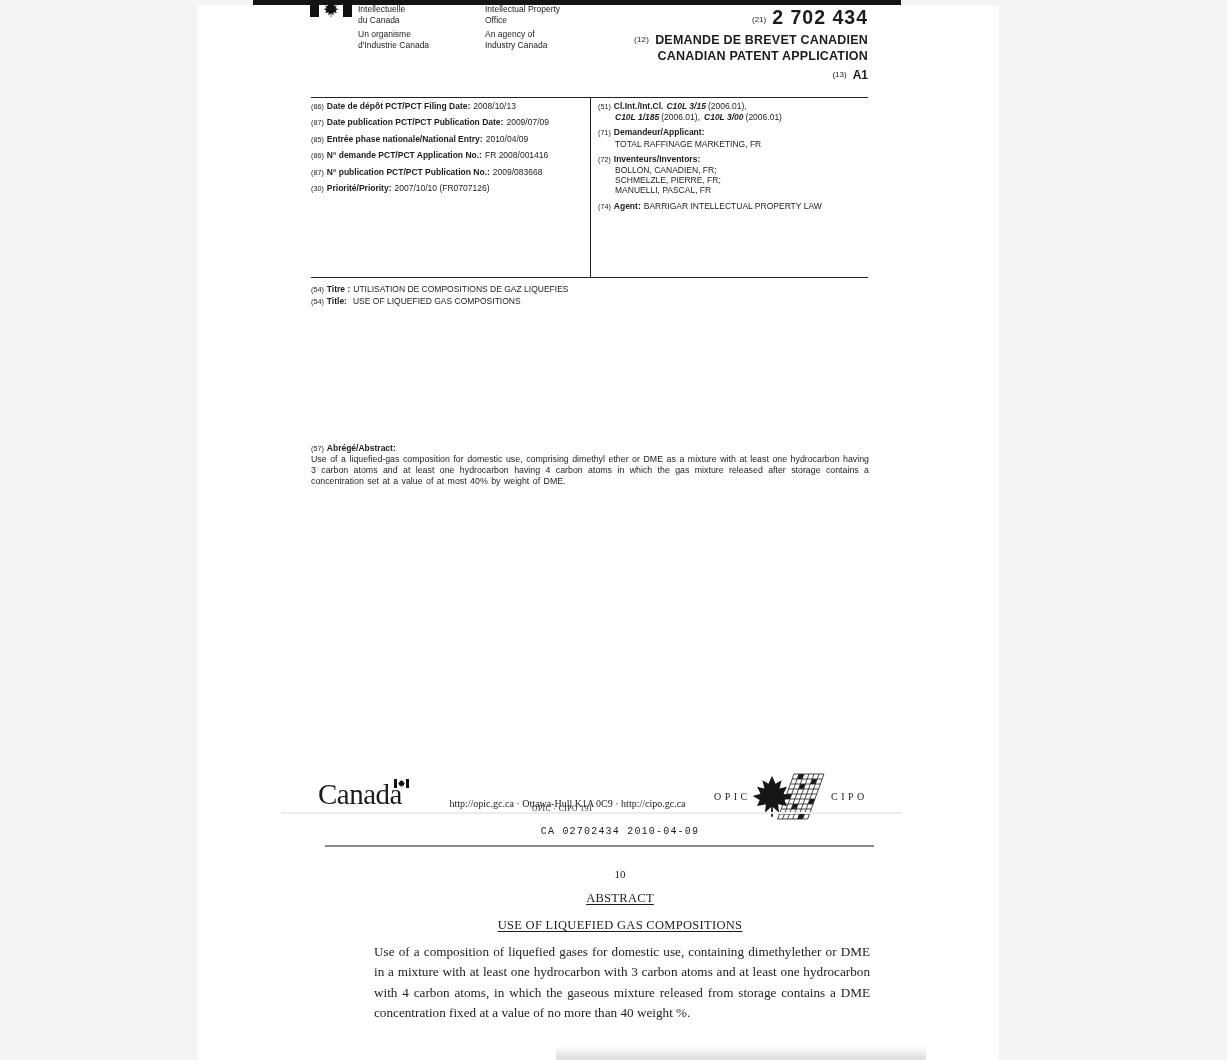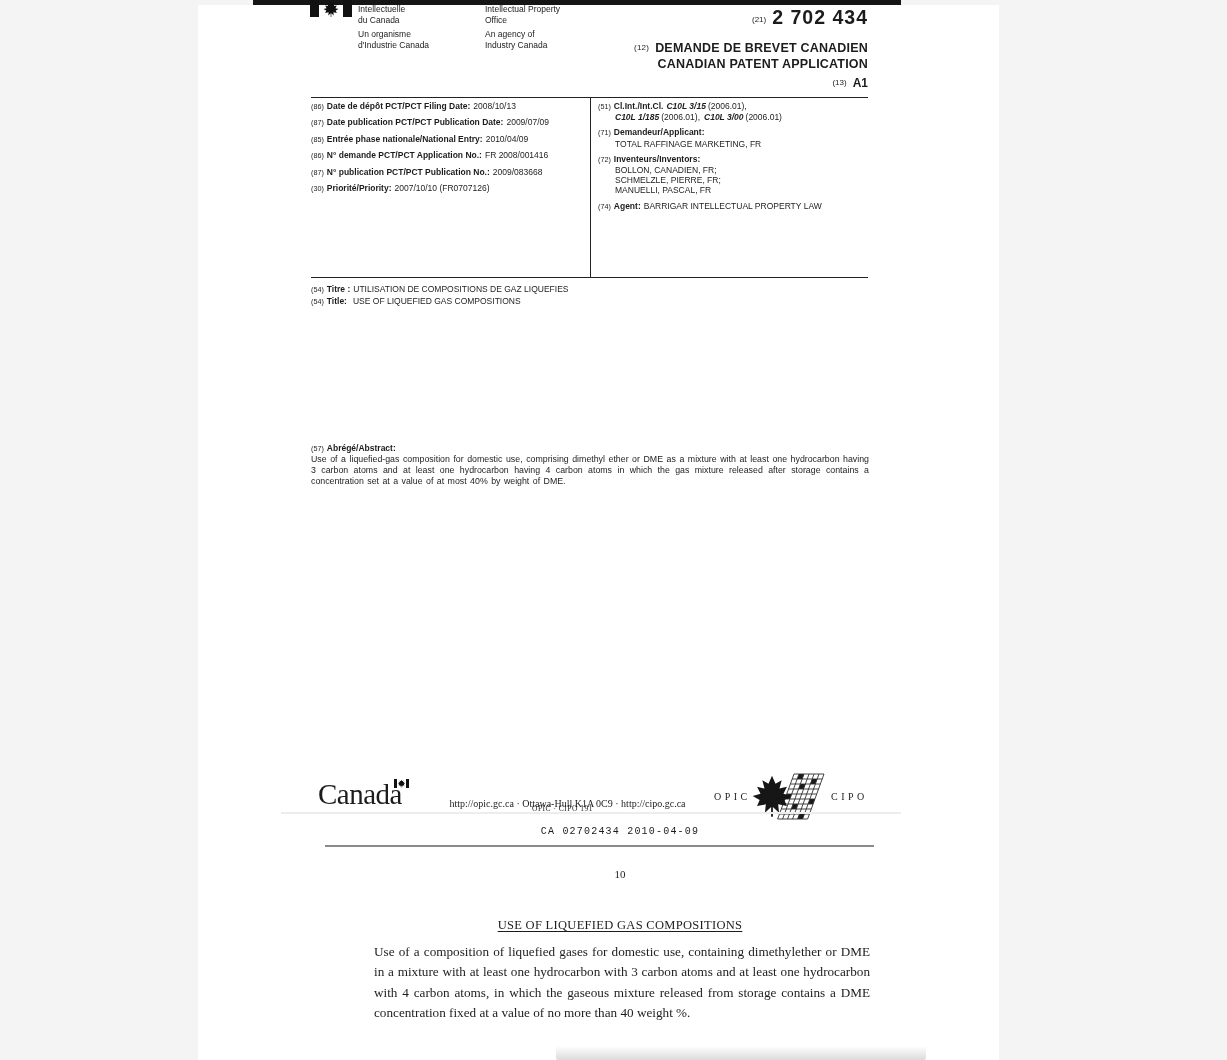--- a/index.html
+++ b/index.html
@@ -67,21 +67,21 @@
   </div>
 
   <div class="abs hdr-col" style="left:485px;top:4px;">
     <div>Intellectual Property</div>
     <div>Office</div>
     <div class="grp2">An agency of</div>
     <div>Industry Canada</div>
   </div>
 
   <div class="abs hdr-right">
-    <div style="margin-bottom:11px;">
+    <div style="margin-bottom:3px;">
       <span class="code">(21)</span><span class="patent-number">2 702 434</span>
     </div>
     <div class="doc-type">
       <span class="code">(12)</span><span>DEMANDE DE BREVET CANADIEN</span>
     </div>
     <div class="doc-type">CANADIAN PATENT APPLICATION</div>
     <div style="margin-top:1px;">
       <span class="code">(13)</span><span class="kind">A1</span>
     </div>
   </div>
@@ -184,18 +184,19 @@
     </svg>
   </div>
   <div class="abs serif logo-txt" style="left:831px;top:791px;">CIPO</div>
 
   <div class="abs" style="left:281px;top:812px;width:620px;height:2px;background:#ededed;"></div>
 
   <div class="abs mono stamp" style="left:520px;top:826px;width:200px;">CA 02702434 2010-04-09</div>
   <div class="abs" style="left:325px;top:845px;width:549px;height:2px;background:#8a8a8a;"></div>
 
   <div class="abs serif pgnum" style="left:520px;top:868px;width:200px;">10</div>
+  <div class="abs serif doc-h" style="left:420px;top:891px;width:400px;">ABSTRACT</div>
   <div class="abs serif doc-h" style="left:420px;top:918px;width:400px;">USE OF LIQUEFIED GAS COMPOSITIONS</div>
   <div class="abs serif doc-para" style="left:374px;top:942px;width:496px;">Use of a composition of liquefied gases for domestic use, containing dimethylether or DME in a mixture with at least one hydrocarbon with 3 carbon atoms and at least one hydrocarbon with 4 carbon atoms, in which the gaseous mixture released from storage contains a DME concentration fixed at a value of no more than 40 weight %.</div>
 
   <div class="abs shadow-bar" style="left:556px;top:1046px;width:370px;height:14px;"></div>
 
 </div>
 
 </body></html>

